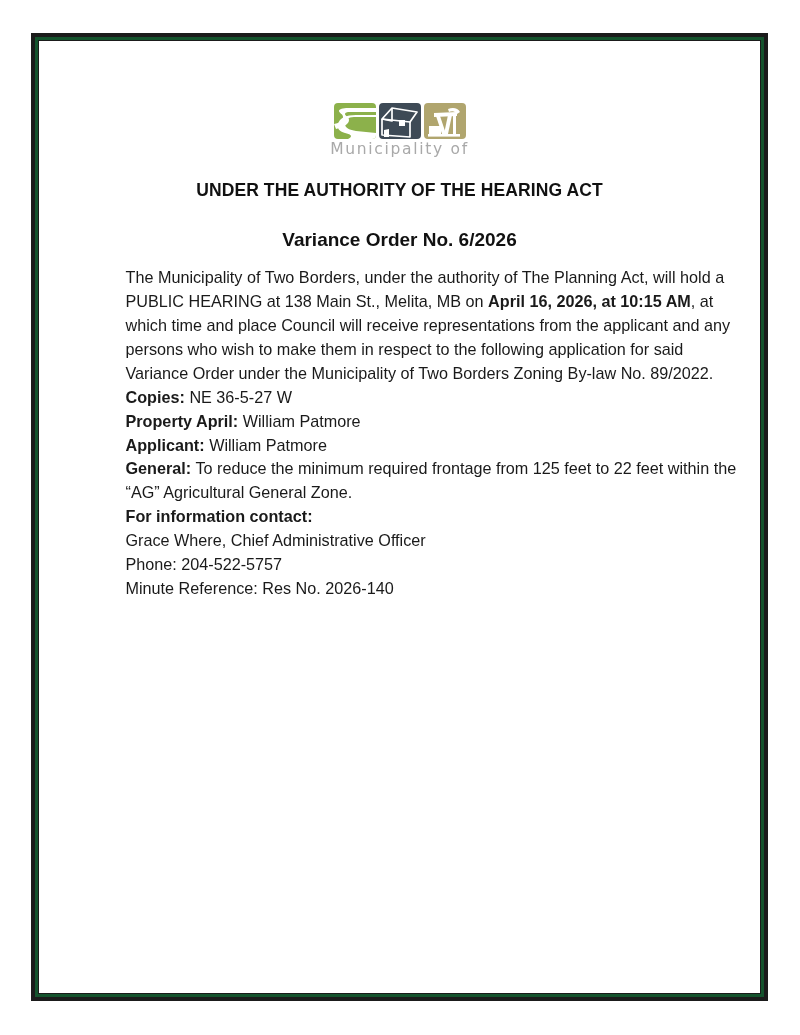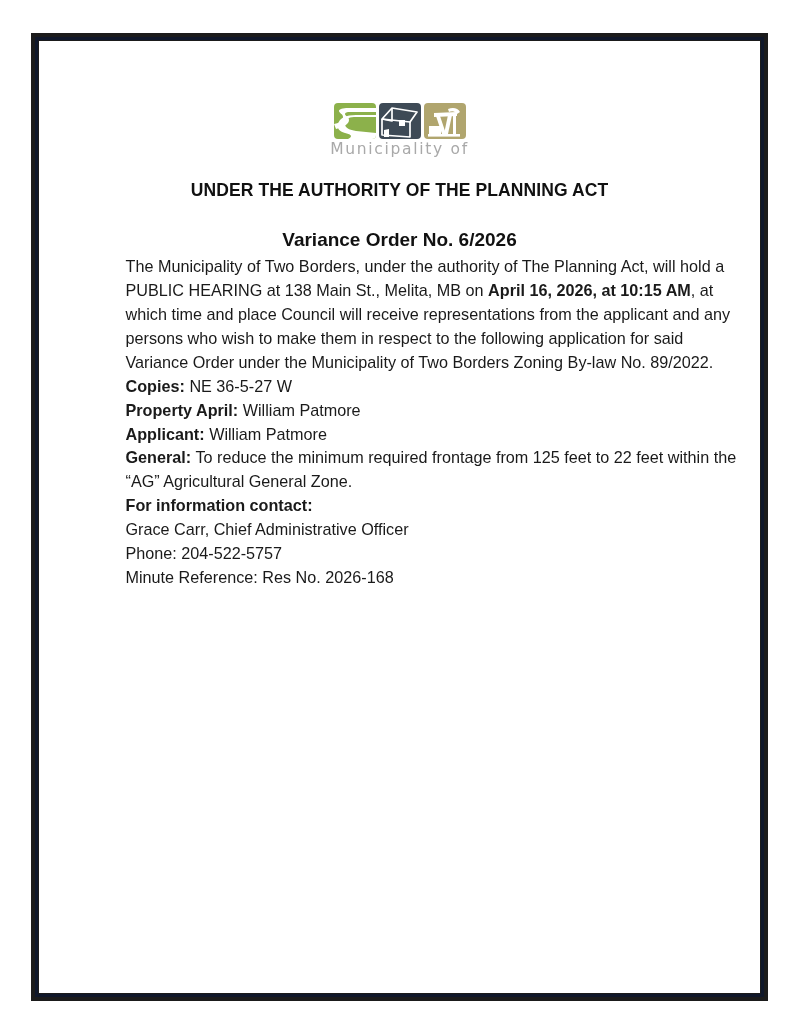--- a/index.html
+++ b/index.html
@@ -18,21 +18,21 @@
 
   
   .page-frame {
     position: absolute;
     left: 31px;
     top: 33px;
     width: 737px;
     height: 968px;
     box-sizing: border-box;
     border: 4px solid #1b1b1b;
-    background: #0f172a;
+    background: #14532d;
   }
   .page-frame-inner {
     position: absolute;
     left: 3px;
     top: 3px;
     right: 3px;
     bottom: 3px;
     border: 1px solid #1b1b1b;
     background: #ffffff;
   }
@@ -99,21 +99,21 @@
   .subheading {
     text-align: center;
     font-size: 19px;
     font-weight: bold;
     margin-top: 27px;
     color: #111111;
   }
 
   
   .body-area {
-    margin: 4px auto;
+    margin: 15px auto;
     width: 614px;
     padding-left: 66px;
     padding-right: 0;
     box-sizing: content-box;
   }
   .body-inner {
     width: 614px;
   }
   p.para {
     font-size: 16.2px;
@@ -179,35 +179,35 @@
                 <rect x="4" y="31" width="32" height="2.6" fill="#ffffff"></rect>
               </svg>
             </span>
           </div>
 
         </div>
         <div class="logo-word-small">Municipality of</div>
       </div>
 
       <div class="heading-block">
-        <div class="heading-line">UNDER THE AUTHORITY OF THE PLANNING ACT</div>
+        <div class="heading-line">UNDER THE AUTHORITY OF THE HEARING ACT</div>
       </div>
 
       <div class="subheading">Variance Order No. 6/2026</div>
 
       <div class="body-area">
         <div class="body-inner">
 
           <p class="para para-main"><span>The Municipality of Two Borders, under the authority of The Planning Act, will hold a PUBLIC HEARING at 138 Main St., Melita, MB on </span><b class="nowrap">April 16, 2026, at 10:15 AM</b><span>,  at which time and place Council will receive representations from the applicant and any persons who wish to make them in respect to the following application for said Variance Order under the Municipality of Two Borders Zoning By-law No. 89/2022.</span></p>
 
           <p class="para details"><b>Copies:</b> <span>NE 36-5-27 W</span><br><b>Property April:</b> <span>William Patmore</span><br><b>Applicant:</b> <span>William Patmore</span><br><b>General:</b> <span>To reduce the minimum required frontage from 125 feet to 22 feet within the “AG” Agricultural General Zone.</span></p>
 
-          <p class="para contact"><b>For information contact:</b><br><span>Grace Carr, Chief Administrative Officer</span><br><span>Phone: 204-522-5757</span></p>
-
-          <p class="para minute">Minute Reference: Res No. 2026-168</p>
+          <p class="para contact"><b>For information contact:</b><br><span>Grace Where, Chief Administrative Officer</span><br><span>Phone: 204-522-5757</span></p>
+
+          <p class="para minute">Minute Reference: Res No. 2026-140</p>
 
 
         </div>
       </div>
 
     </div>
   </div>
 </div>
 
 </body></html>

